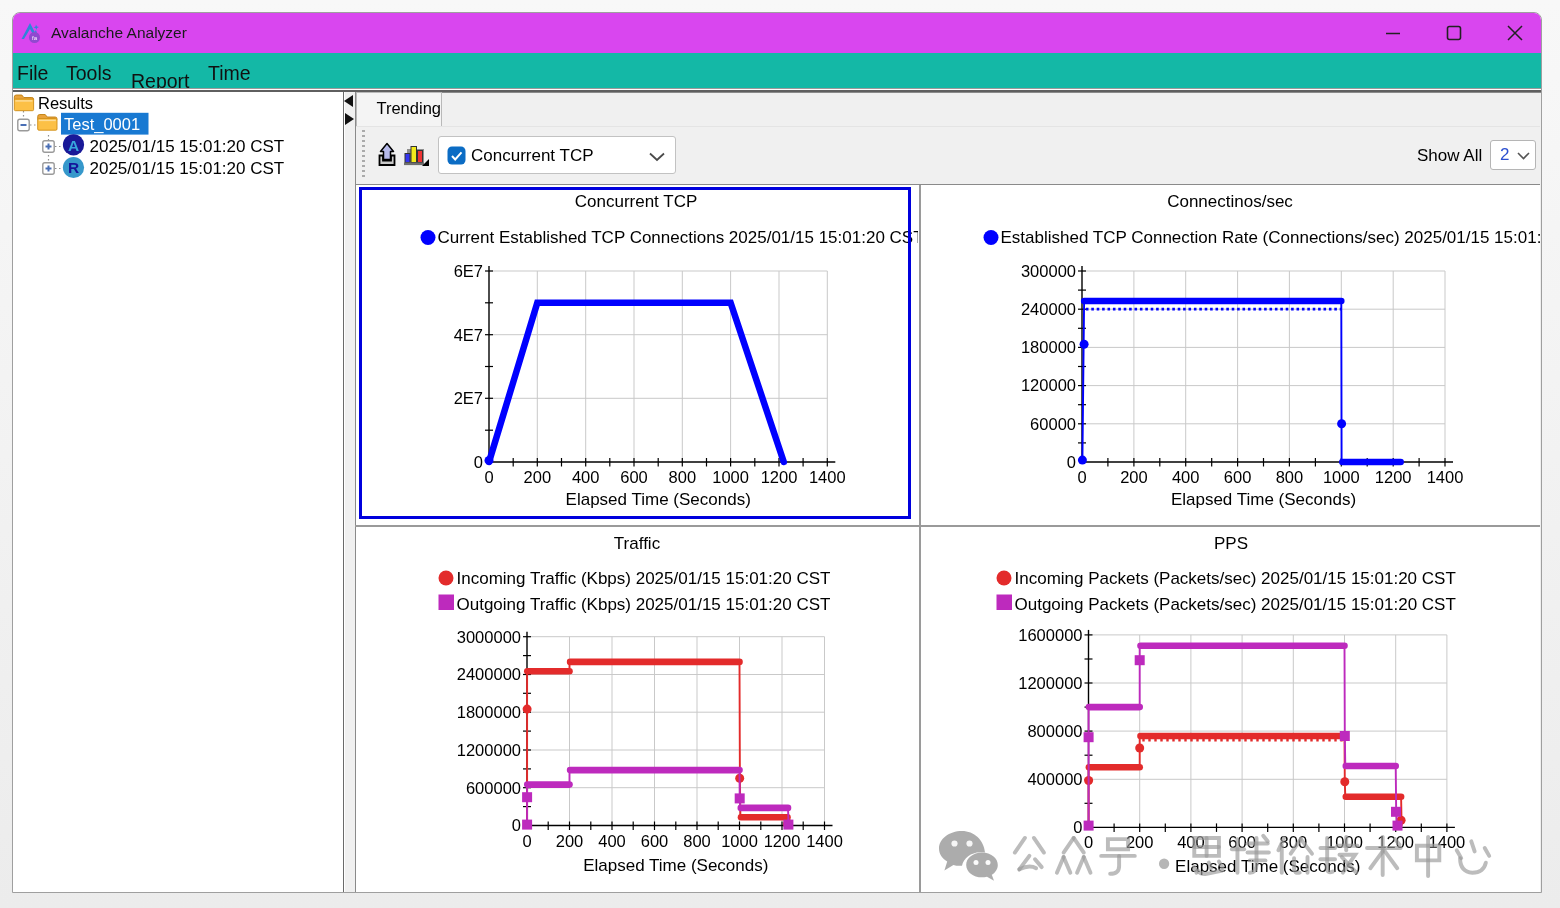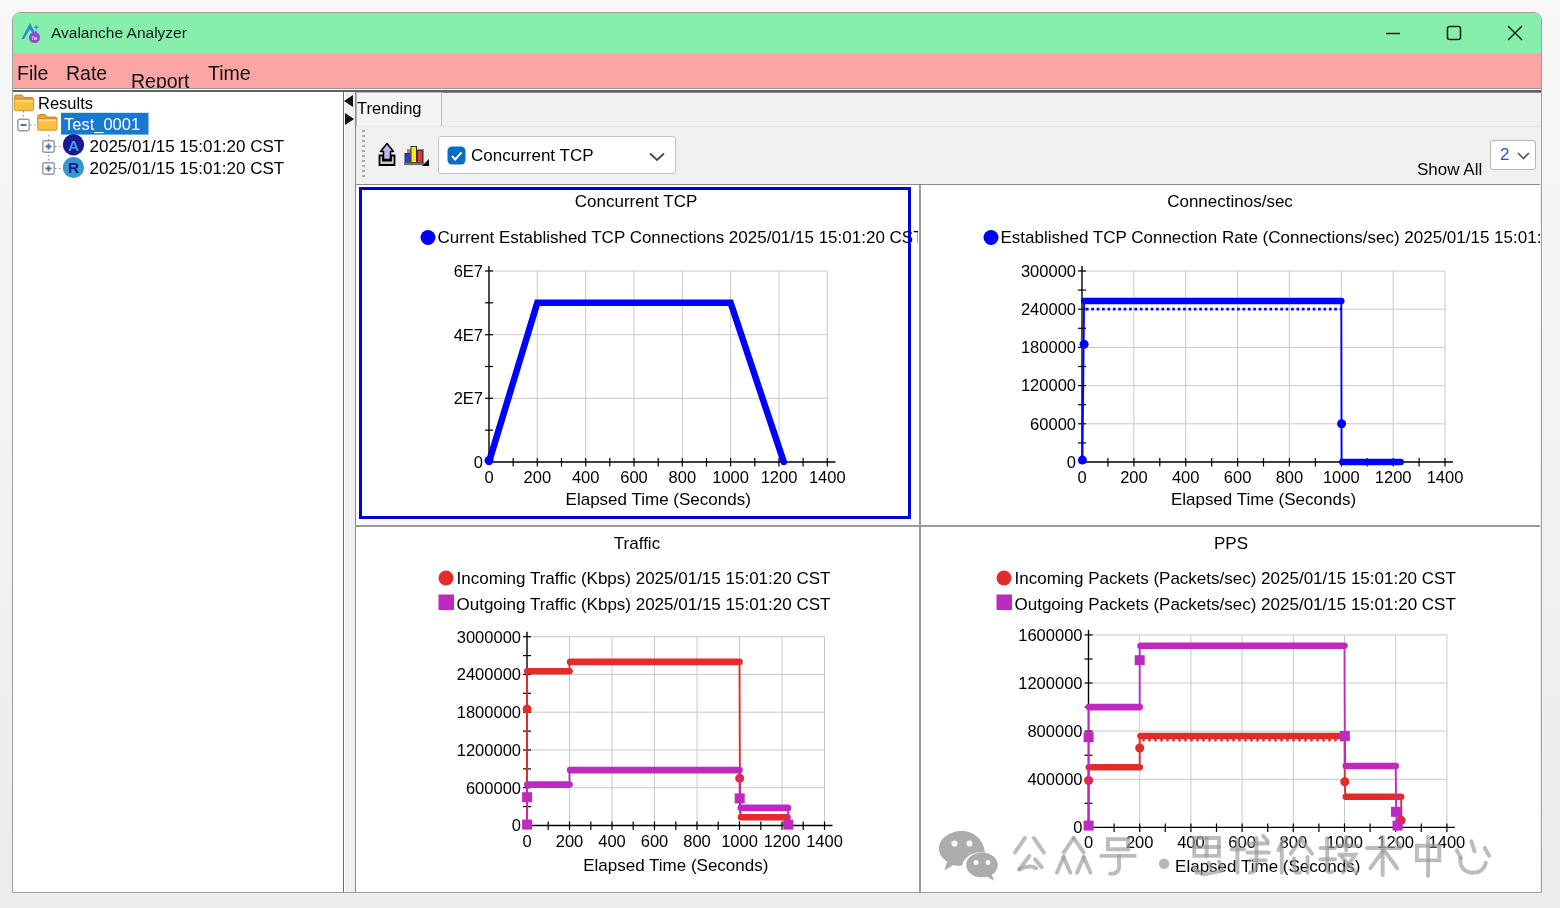--- a/index.html
+++ b/index.html
@@ -1,19 +1,19 @@
 <!DOCTYPE html>
 <html><head><meta charset="utf-8"><style>
 *{margin:0;padding:0;box-sizing:border-box}
 html,body{width:1560px;height:908px;overflow:hidden}
 body{font-family:"Liberation Sans",sans-serif;background:linear-gradient(#f8f8f8,#ececec);position:relative}
 .abs{position:absolute}
 #win{position:absolute;left:12px;top:12px;width:1530px;height:881px;background:#fff;border:1px solid #9f9f9f;border-radius:8px 8px 0 0;overflow:hidden}
-#titlebar{position:absolute;left:0;top:0;width:100%;height:40px;background:#86efac}
-#menubar{position:absolute;left:0;top:40px;width:100%;height:35px;background:#fca5a5;font-size:19.5px;color:#111}
+#titlebar{position:absolute;left:0;top:0;width:100%;height:40px;background:#d946ef}
+#menubar{position:absolute;left:0;top:40px;width:100%;height:35px;background:#14b8a6;font-size:19.5px;color:#111}
 #menusep{position:absolute;left:0;top:75px;width:100%;height:4px;background:linear-gradient(#9a9a9a 25%,#fdfdfd 25%,#fdfdfd 50%,#5f5f5f 50%)}
 #tree{position:absolute;left:0;top:79px;width:331px;height:801px;background:#fff;border-right:1px solid #6a6a6a;border-bottom:1px solid #6a6a6a}
 #splitter{position:absolute;left:332px;top:79px;width:10px;height:801px;background:#f0f0f0}
 #rpanel{position:absolute;left:342px;top:79px;right:0;height:801px;background:#f0f0f0;border-left:1px solid #8a8a8a;border-top:1px solid #8a8a8a}
 .wbtn{position:absolute;top:0;width:46px;height:40px}
 text{font-family:"Liberation Sans",sans-serif}
 </style></head><body>
 <div id="win">
 <div id="titlebar">
 <svg width="22" height="22" viewBox="0 0 22 22" style="position:absolute;left:7px;top:9px">
@@ -29,21 +29,21 @@
       </svg>
 <svg class="wbtn" style="left:1418px" width="46" height="40">
         <rect x="16.5" y="13.5" width="13" height="13" rx="2" fill="none" stroke="#222" stroke-width="1.6"></rect>
       </svg>
 <svg class="wbtn" style="left:1479px" width="46" height="40">
         <path d="M16,13 L30,27 M30,13 L16,27" stroke="#222" stroke-width="1.5" fill="none"></path>
       </svg>
 </div>
 <div id="menubar">
 <div class="abs" style="left:-8px;top:0;height:35px;line-height:41px;padding:0 12px">File</div>
-<div class="abs" style="left:41px;top:0;height:35px;line-height:41px;padding:0 12px">Rate</div>
+<div class="abs" style="left:41px;top:0;height:35px;line-height:41px;padding:0 12px">Tools</div>
 <div class="abs" style="left:106px;top:8px;height:35px;line-height:41px;padding:0 12px">Report</div>
 <div class="abs" style="left:183px;top:0;height:35px;line-height:41px;padding:0 12px">Time</div>
 </div>
 <div id="menusep"></div>
 <div id="tree"></div>
 <div id="splitter"></div>
 <div id="rpanel"></div>
 </div>
 <svg width="330" height="120" viewBox="13 91 330 120" style="position:absolute;left:13px;top:91px">
     <g stroke="#8f8f8f" stroke-width="1.2" stroke-dasharray="1.5,2.5">
@@ -78,21 +78,21 @@
     <text x="73.5" y="173.3" text-anchor="middle" font-size="15.5px" font-weight="bold" fill="#15159a">R</text>
     <text x="38" y="108.5" font-size="16.5px" fill="#000">Results</text>
     <text x="64" y="129.8" font-size="16.5px" fill="#fff">Test_0001</text>
     <text x="89.5" y="152.3" font-size="17px" fill="#000">2025/01/15 15:01:20 CST</text>
     <text x="89.5" y="174.3" font-size="17px" fill="#000">2025/01/15 15:01:20 CST</text>
   </svg>
 <svg width="12" height="34" viewBox="0 0 12 34" style="position:absolute;left:343px;top:95px">
     <path d="M10,0 v12 L1,6 z" fill="#111"></path>
     <path d="M2,18 v12 L11,24 z" fill="#111"></path>
   </svg>
-<div class="abs" style="left:356px;top:92px;width:86px;height:35px;background:#f4f4f4;border:1px solid #b9b9b9;border-bottom:none;font-size:16.5px;color:#000;text-align:left;line-height:30px">Trending</div>
+<div class="abs" style="left:356px;top:92px;width:86px;height:35px;background:#f4f4f4;border:1px solid #b9b9b9;border-bottom:none;font-size:16.5px;color:#000;text-align:right;line-height:30px">Trending</div>
 <div class="abs" style="left:356px;top:126px;width:1184px;height:1px;background:#e4e4e4"></div>
 <div class="abs" style="left:362px;top:130px;width:3px;height:48px;background-image:repeating-linear-gradient(#aaa 0 2px,transparent 2px 5px)"></div>
 <svg width="60" height="30" viewBox="0 0 60 30" style="position:absolute;left:377px;top:142px">
     <path d="M2.5,13.5 v9.5 h15 v-9.5 h-3.5 v5 h-8 v-5 z" fill="#c9c9c9" stroke="#000" stroke-width="1.8"></path>
     <path d="M10,1.5 L3.5,9.5 h3 v8 h7 v-8 h3 z" fill="#b6baea" stroke="#000" stroke-width="1.5" stroke-linejoin="round"></path>
     <g transform="translate(27,0)">
       <rect x="3" y="7" width="17" height="15" fill="#8f8f8f"></rect>
       <rect x="1" y="11.5" width="5" height="9" fill="#3535f0" stroke="#333" stroke-width="1"></rect>
       <rect x="7" y="4.5" width="5.5" height="16" fill="#f3ea1c" stroke="#333" stroke-width="1"></rect>
       <rect x="13.5" y="8.5" width="5" height="12" fill="#ee3434" stroke="#333" stroke-width="1"></rect>
@@ -103,21 +103,21 @@
 <div class="abs" style="left:438px;top:136px;width:238px;height:38px;background:#fff;border:1px solid #c2c2c2;border-radius:3px">
     <svg width="20" height="20" viewBox="0 0 20 20" style="position:absolute;left:8px;top:9px">
       <rect x="0.5" y="0.5" width="18" height="18" rx="4.5" fill="#0b6cc4"></rect>
       <path d="M5,10 l3.2,3.4 L14.5,6.4" stroke="#fff" stroke-width="2" fill="none"></path>
     </svg>
     <div class="abs" style="left:32px;top:9px;font-size:17px;color:#000">Concurrent TCP</div>
     <svg width="16" height="10" viewBox="0 0 16 10" style="position:absolute;right:10px;top:15px">
       <path d="M1,1.5 L8,8 15,1.5" stroke="#4a4a4a" stroke-width="1.8" fill="none"></path>
     </svg>
   </div>
-<div class="abs" style="left:1417px;top:160px;font-size:17px;color:#000">Show All</div>
+<div class="abs" style="left:1417px;top:146px;font-size:17px;color:#000">Show All</div>
 <div class="abs" style="left:1490px;top:140px;width:46px;height:30px;background:#fff;border:1px solid #b5b5b5;border-radius:3px">
     <div class="abs" style="left:9px;top:4px;font-size:17px;color:#2b4fd0">2</div>
     <svg width="13" height="8" viewBox="0 0 13 8" style="position:absolute;right:5px;top:11px">
       <path d="M1,1 L6.5,6.5 12,1" stroke="#555" stroke-width="1.6" fill="none"></path>
     </svg>
   </div>
 <div class="abs" style="left:356px;top:185px;width:1184px;height:707px;background:#fff"></div>
 <svg width="1185" height="708" viewBox="355 184 1185 708" style="position:absolute;left:355px;top:184px">
     <line x1="920" y1="184" x2="920" y2="892" stroke="#9a9a9a" stroke-width="2"></line>
     <line x1="355" y1="526" x2="1540" y2="526" stroke="#9a9a9a" stroke-width="2"></line>

